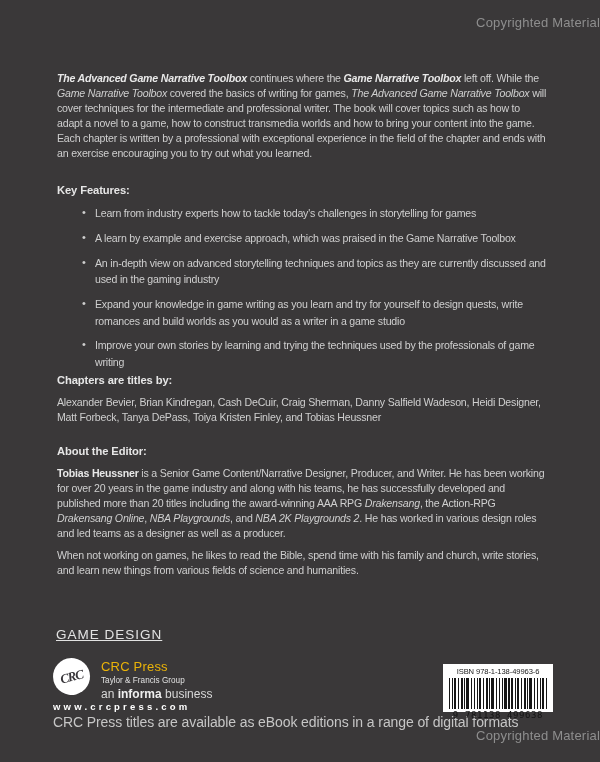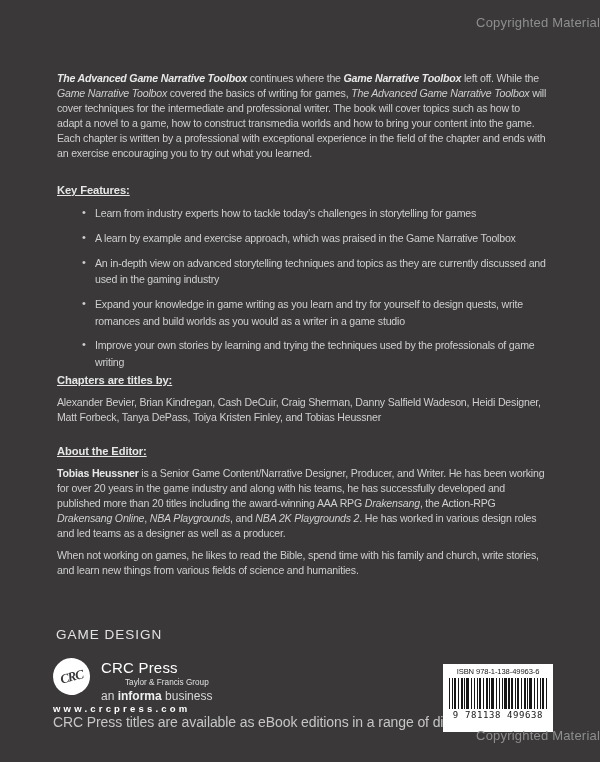--- a/index.html
+++ b/index.html
@@ -36,21 +36,20 @@
   .bodytext .seg-italic { font-style: italic; }
 
   #intro { top: 71px; }
 
   .heading {
     font-size: 11.2px;
     font-weight: bold;
     color: #e6e6e6;
     letter-spacing: -0.1px;
     margin-bottom: 9px;
-    text-decoration: underline;
   }
 
   #key-features { top: 184px; }
   .bullet-item {
     position: relative;
     padding-left: 38px;
     margin-bottom: 8.5px;
     font-size: 10.6px;
     line-height: 16.4px;
     letter-spacing: -0.2px;
@@ -68,20 +67,21 @@
   #about { top: 445px; }
   #about .para { margin: 0 0 7px 0; }
 
   #category {
     position: absolute;
     left: 56px;
     top: 627px;
     font-size: 13.5px;
     letter-spacing: 1px;
     color: #e2e2e2;
+    text-decoration: underline;
   }
 
   #publisher { position: absolute; left: 53px; top: 658px; }
   .pub-row { display: flex; align-items: flex-start; }
   .crc-circle {
     width: 37px; height: 37px;
     border-radius: 50%;
     background: #ffffff;
     color: #38363a;
     display: flex;
@@ -89,22 +89,22 @@
     justify-content: center;
     font-family: "Liberation Serif", serif;
     font-weight: bold;
     font-style: italic;
     font-size: 13px;
     letter-spacing: -1px;
     transform: rotate(-14deg);
     flex: 0 0 auto;
   }
   .pub-text { margin-left: 11px; padding-top: 1px; }
-  .pub-name { font-size: 15px; color: #ffffff; letter-spacing: 0.2px; }
-  .pub-group { font-size: 8.2px; color: #e0e0e0; margin-top: 2px; margin-left: 24px; }
+  .pub-name { font-size: 13px; color: #eab308; letter-spacing: 0.2px; }
+  .pub-group { font-size: 8.2px; color: #e0e0e0; margin-top: 2px; }
   .pub-tagline { font-size: 12px; color: #d8d8d8; margin-top: 2px; }
   .pub-tagline .seg-bold { font-weight: bold; color: #f0f0f0; }
   .pub-site {
     font-size: 9.5px;
     font-weight: bold;
     letter-spacing: 3.2px;
     color: #ffffff;
   }
 
   #ebook-note {
@@ -114,21 +114,21 @@
     font-size: 14px;
     letter-spacing: -0.1px;
     color: #c6c6c6;
   }
 
   #barcode {
     position: absolute;
     left: 443px;
     top: 664px;
     width: 110px;
-    height: 68px;
+    height: 48px;
     background: #ffffff;
     color: #141414;
     box-sizing: border-box;
     padding-top: 3px;
   }
   .isbn-label {
     font-size: 7.6px;
     letter-spacing: -0.1px;
     text-align: center;
     color: #1a1a1a;

